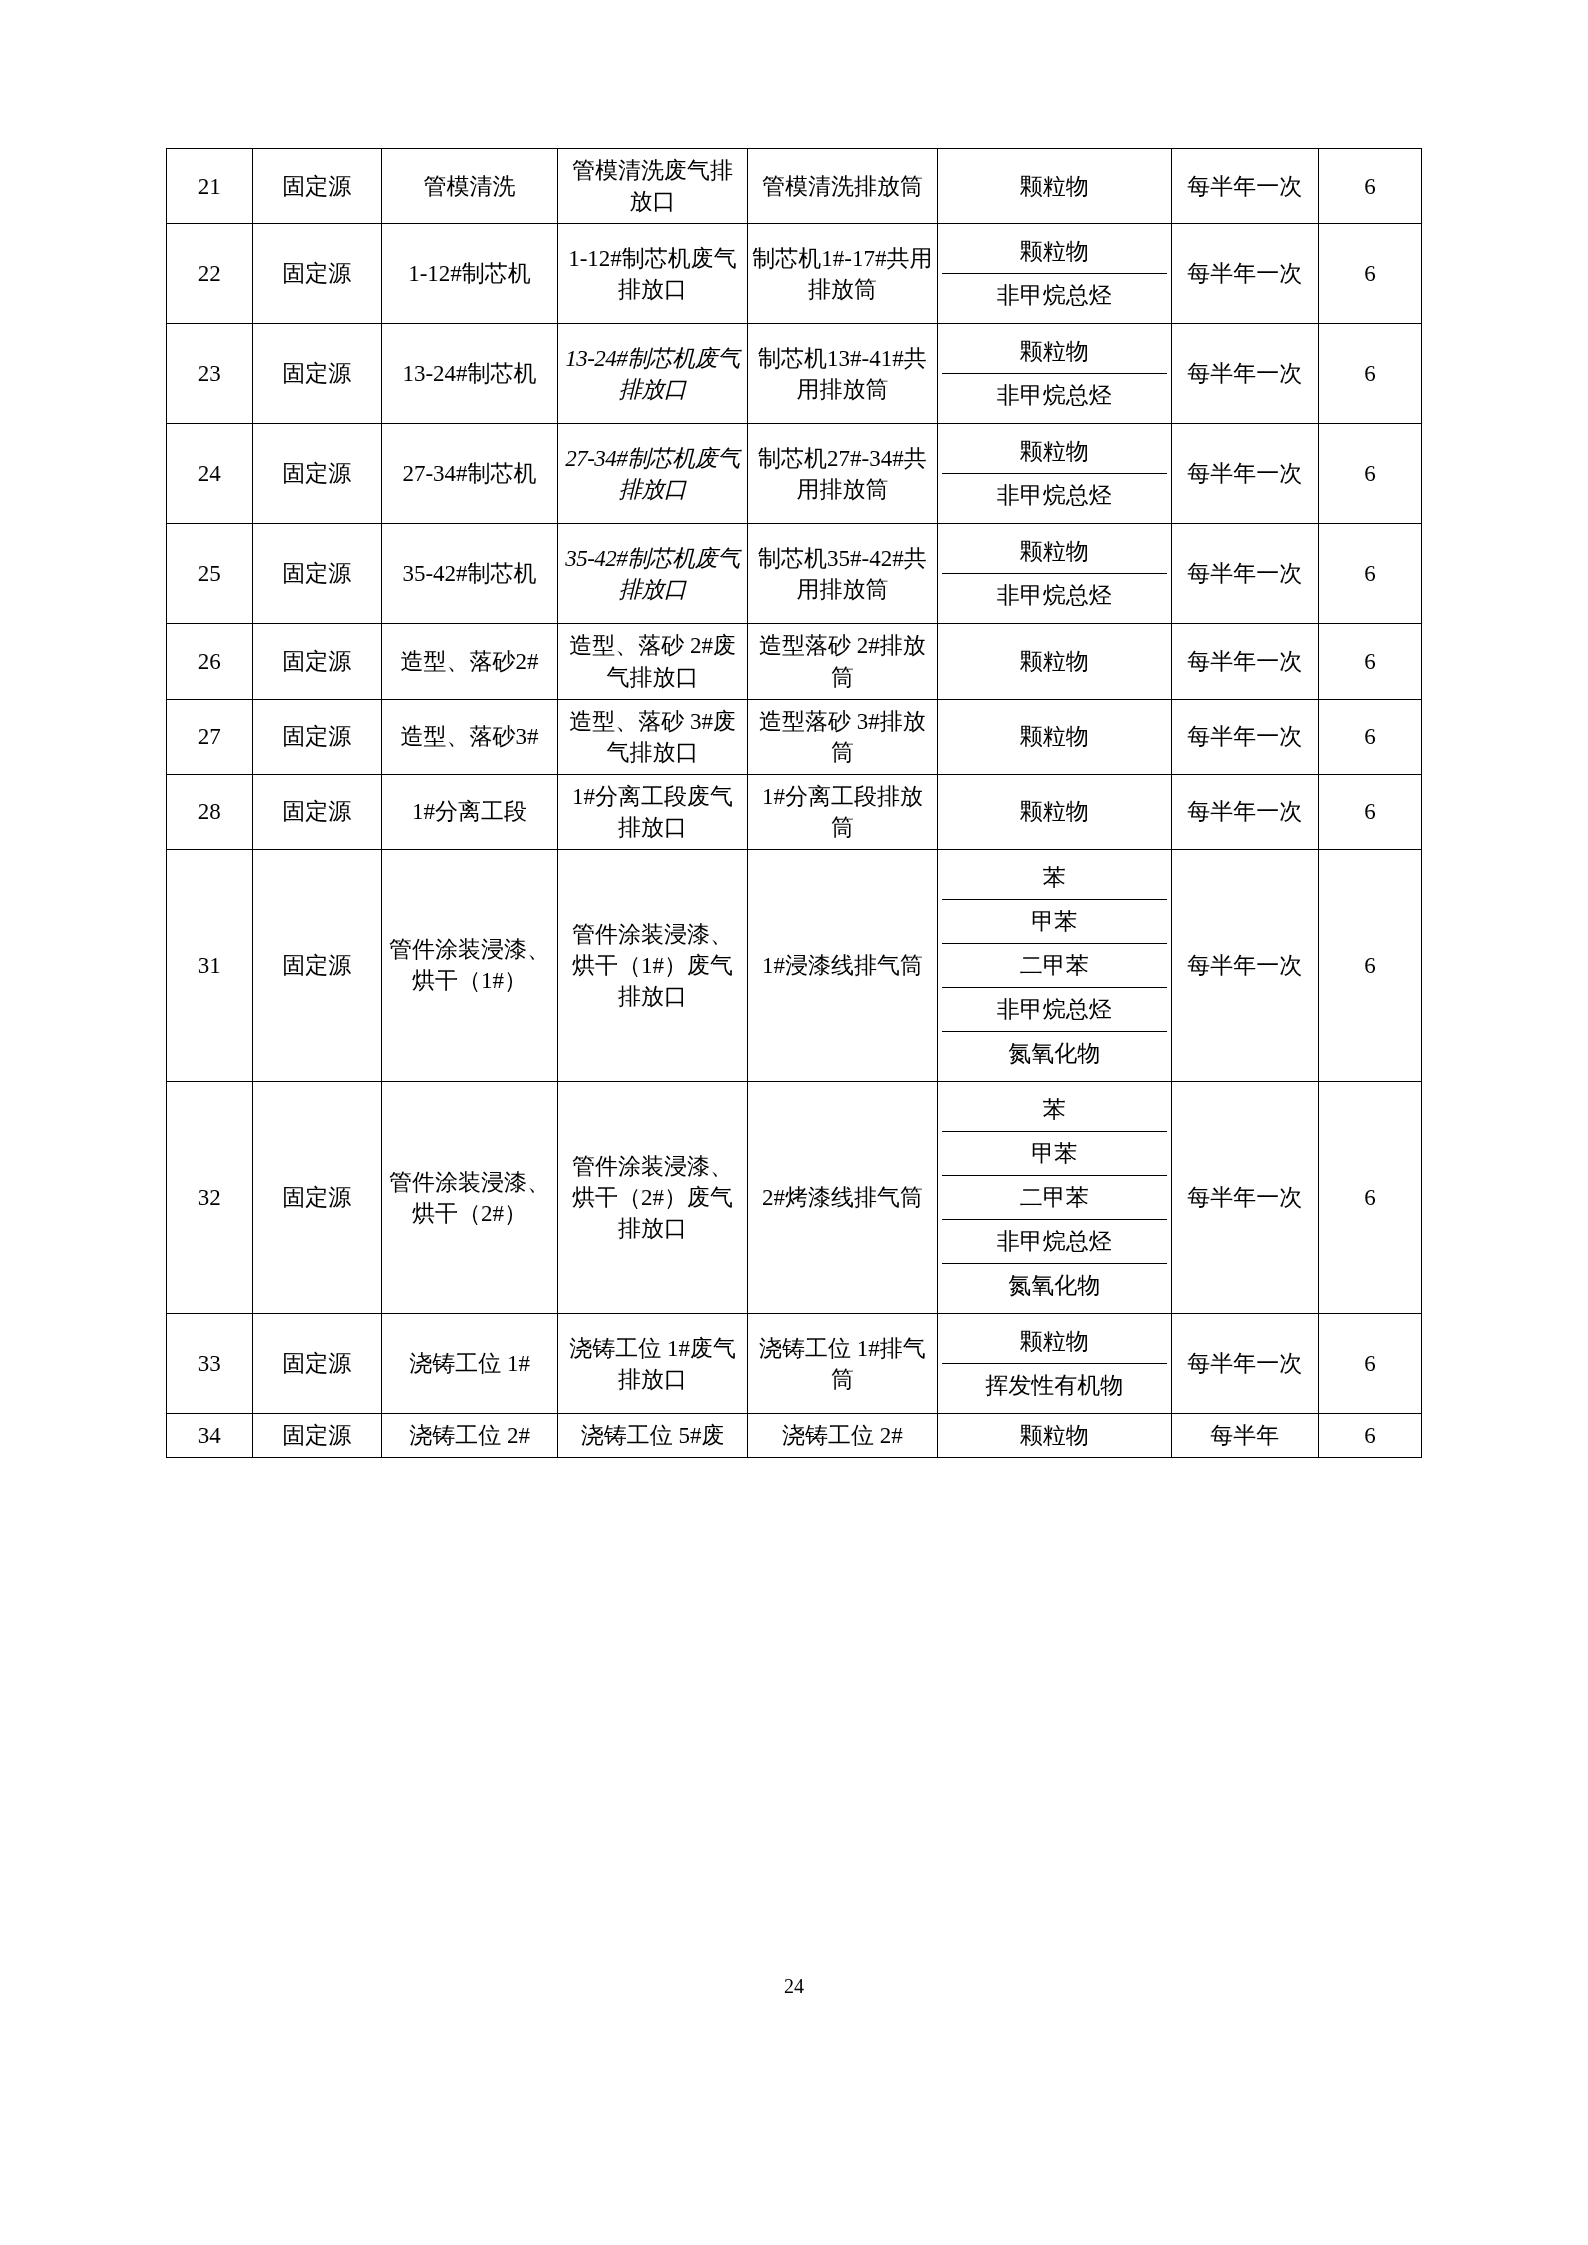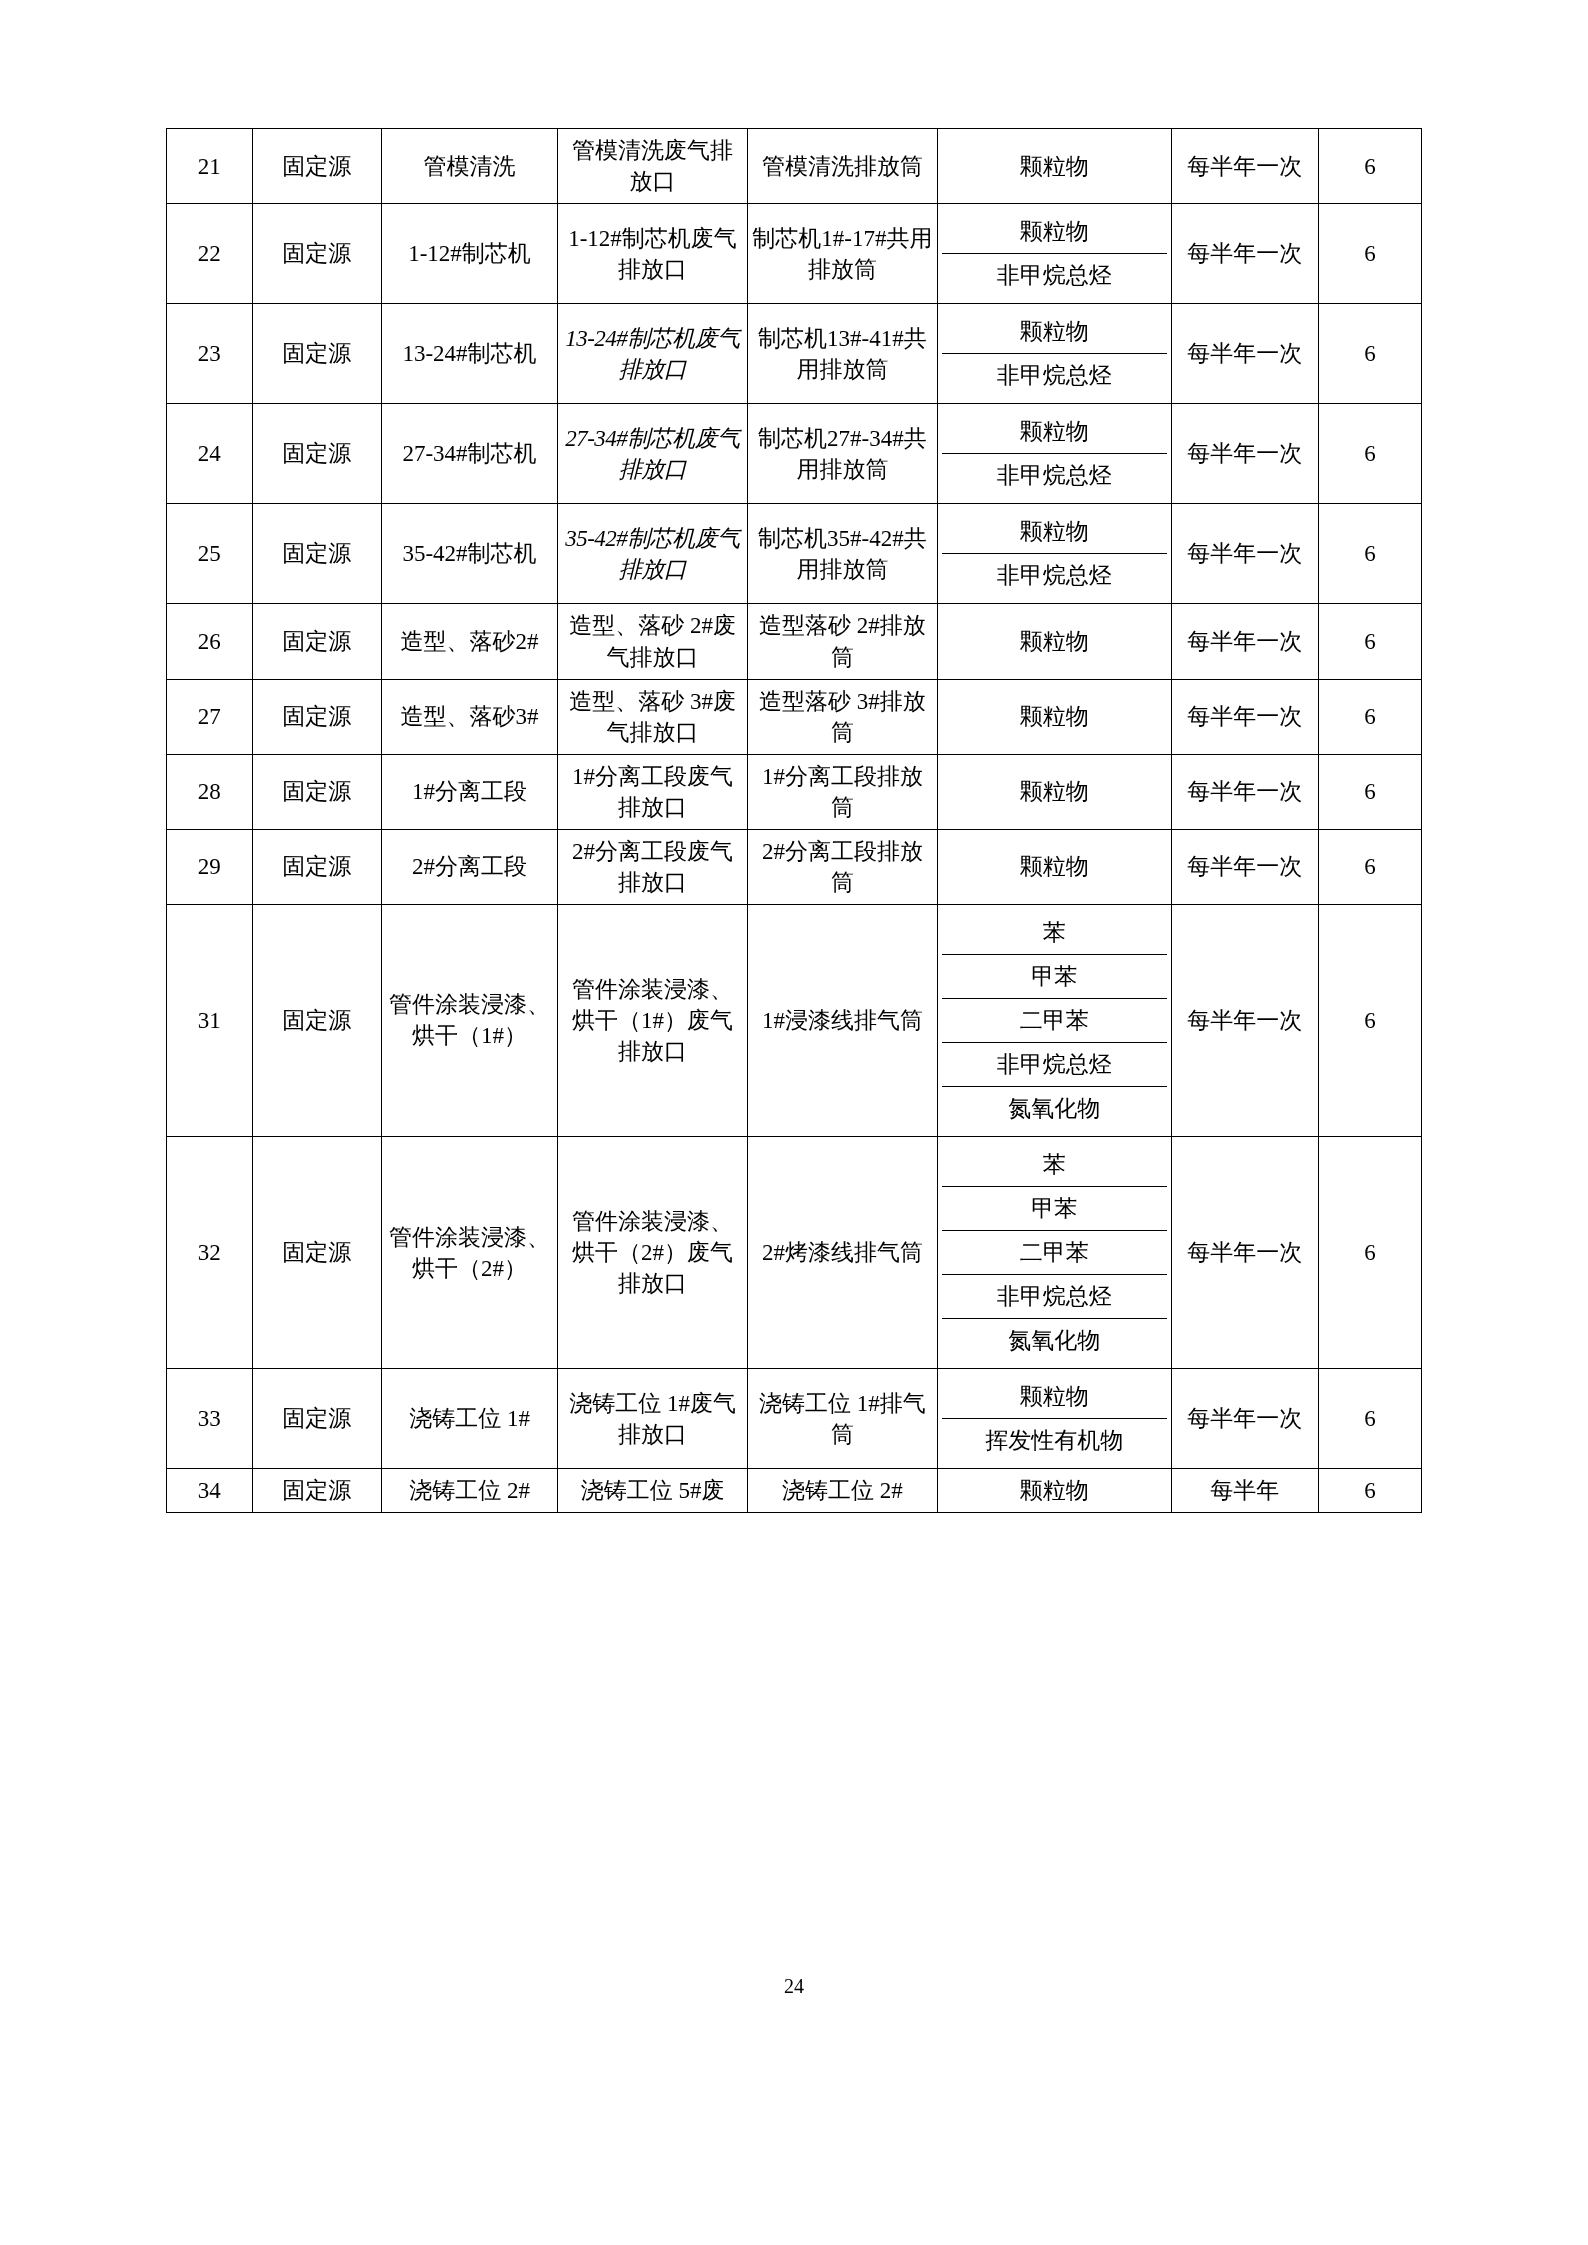--- a/index.html
+++ b/index.html
@@ -23,20 +23,21 @@
   .table-wrap {
     position: absolute;
     left: 166px;
     top: 128px;
     width: 1256px;
   }
   table.monitor-table {
     border-collapse: collapse;
     table-layout: fixed;
     width: 1256px;
+    margin-top: 20px;
   }
   table.monitor-table td {
     border: 1px solid #000000;
     text-align: center;
     vertical-align: middle;
     font-family: "Liberation Serif", serif;
     font-size: 23px;
     line-height: 1.35;
     padding: 6px 4px;
     word-break: break-all;
@@ -229,30 +230,20 @@
           <td>28</td>
           <td>固定源</td>
           <td>1#分离工段</td>
           <td>1#分离工段废气排放口</td>
           <td>1#分离工段排放筒</td>
           <td>颗粒物</td>
           <td>每半年一次</td>
           <td>6</td>
         </tr>
 
-        <tr>
-          <td>29</td>
-          <td>固定源</td>
-          <td>2#分离工段</td>
-          <td>2#分离工段废气排放口</td>
-          <td>2#分离工段排放筒</td>
-          <td>颗粒物</td>
-          <td>每半年一次</td>
-          <td>6</td>
-        </tr>
 
 
         <tr>
           <td>31</td>
           <td>固定源</td>
           <td>管件涂装浸漆、烘干（1#）</td>
           <td>管件涂装浸漆、烘干（1#）废气排放口</td>
           <td>1#浸漆线排气筒</td>
           <td class="factor-host">
             <table class="factors">

